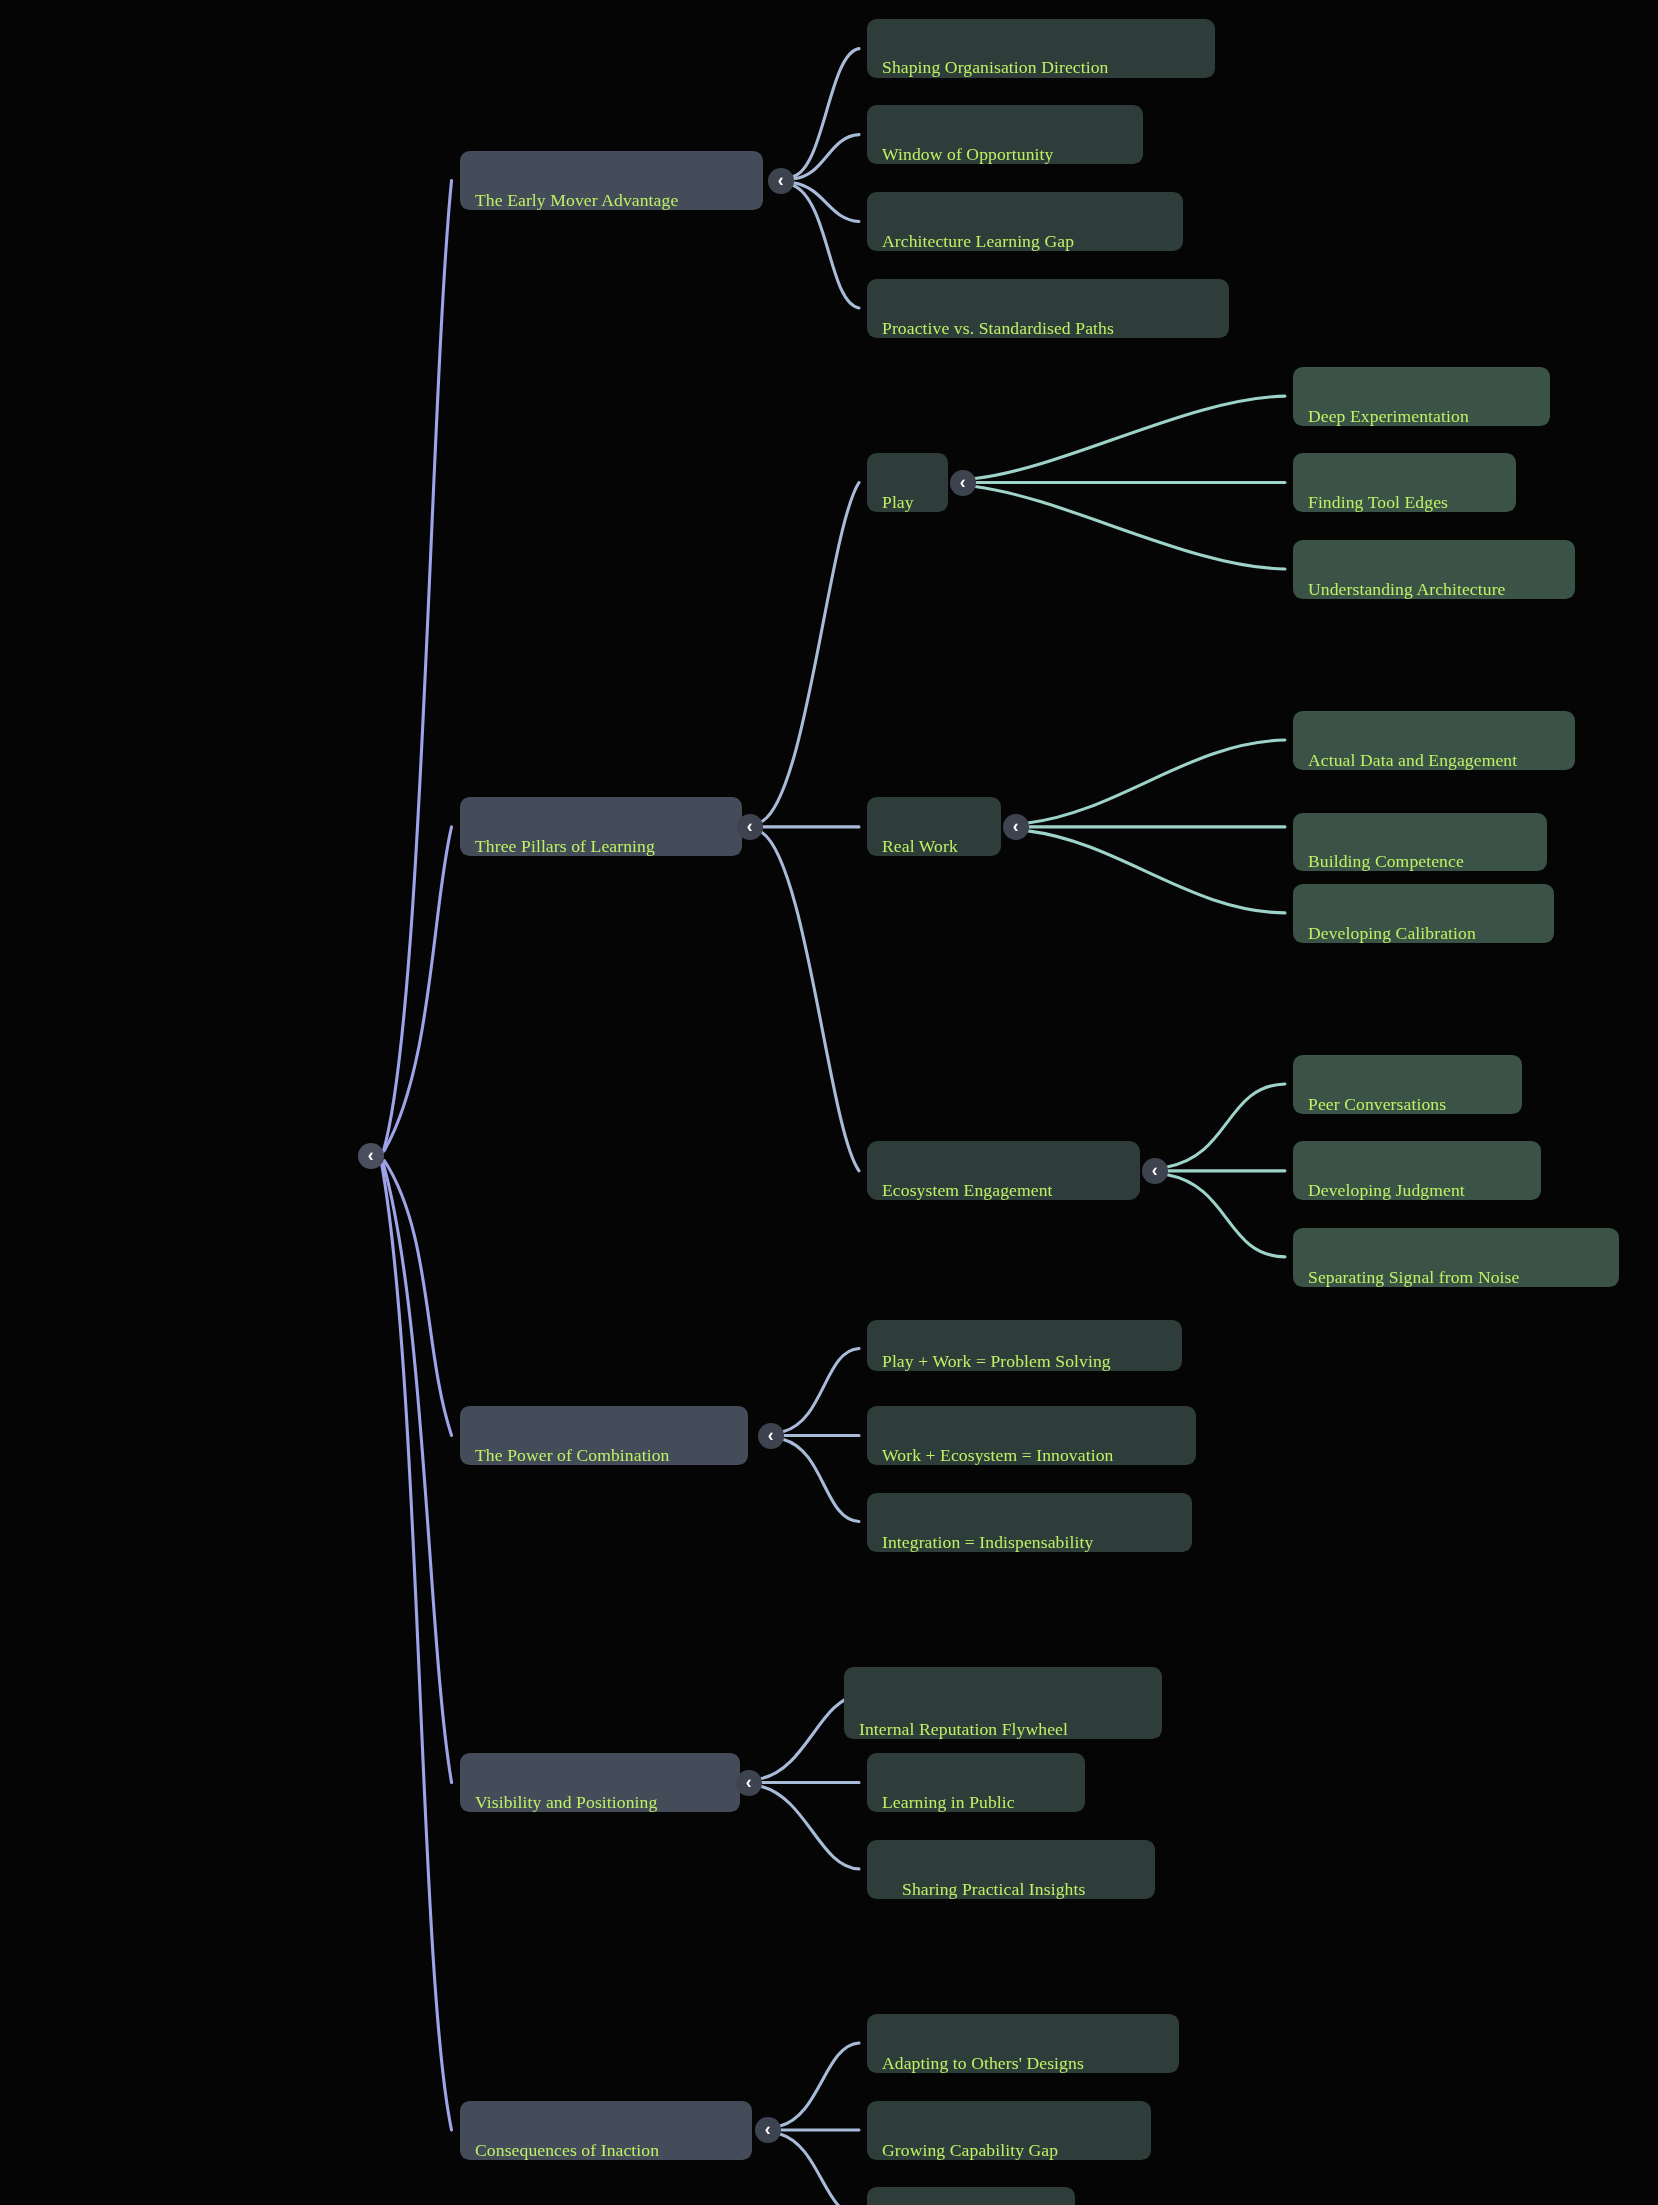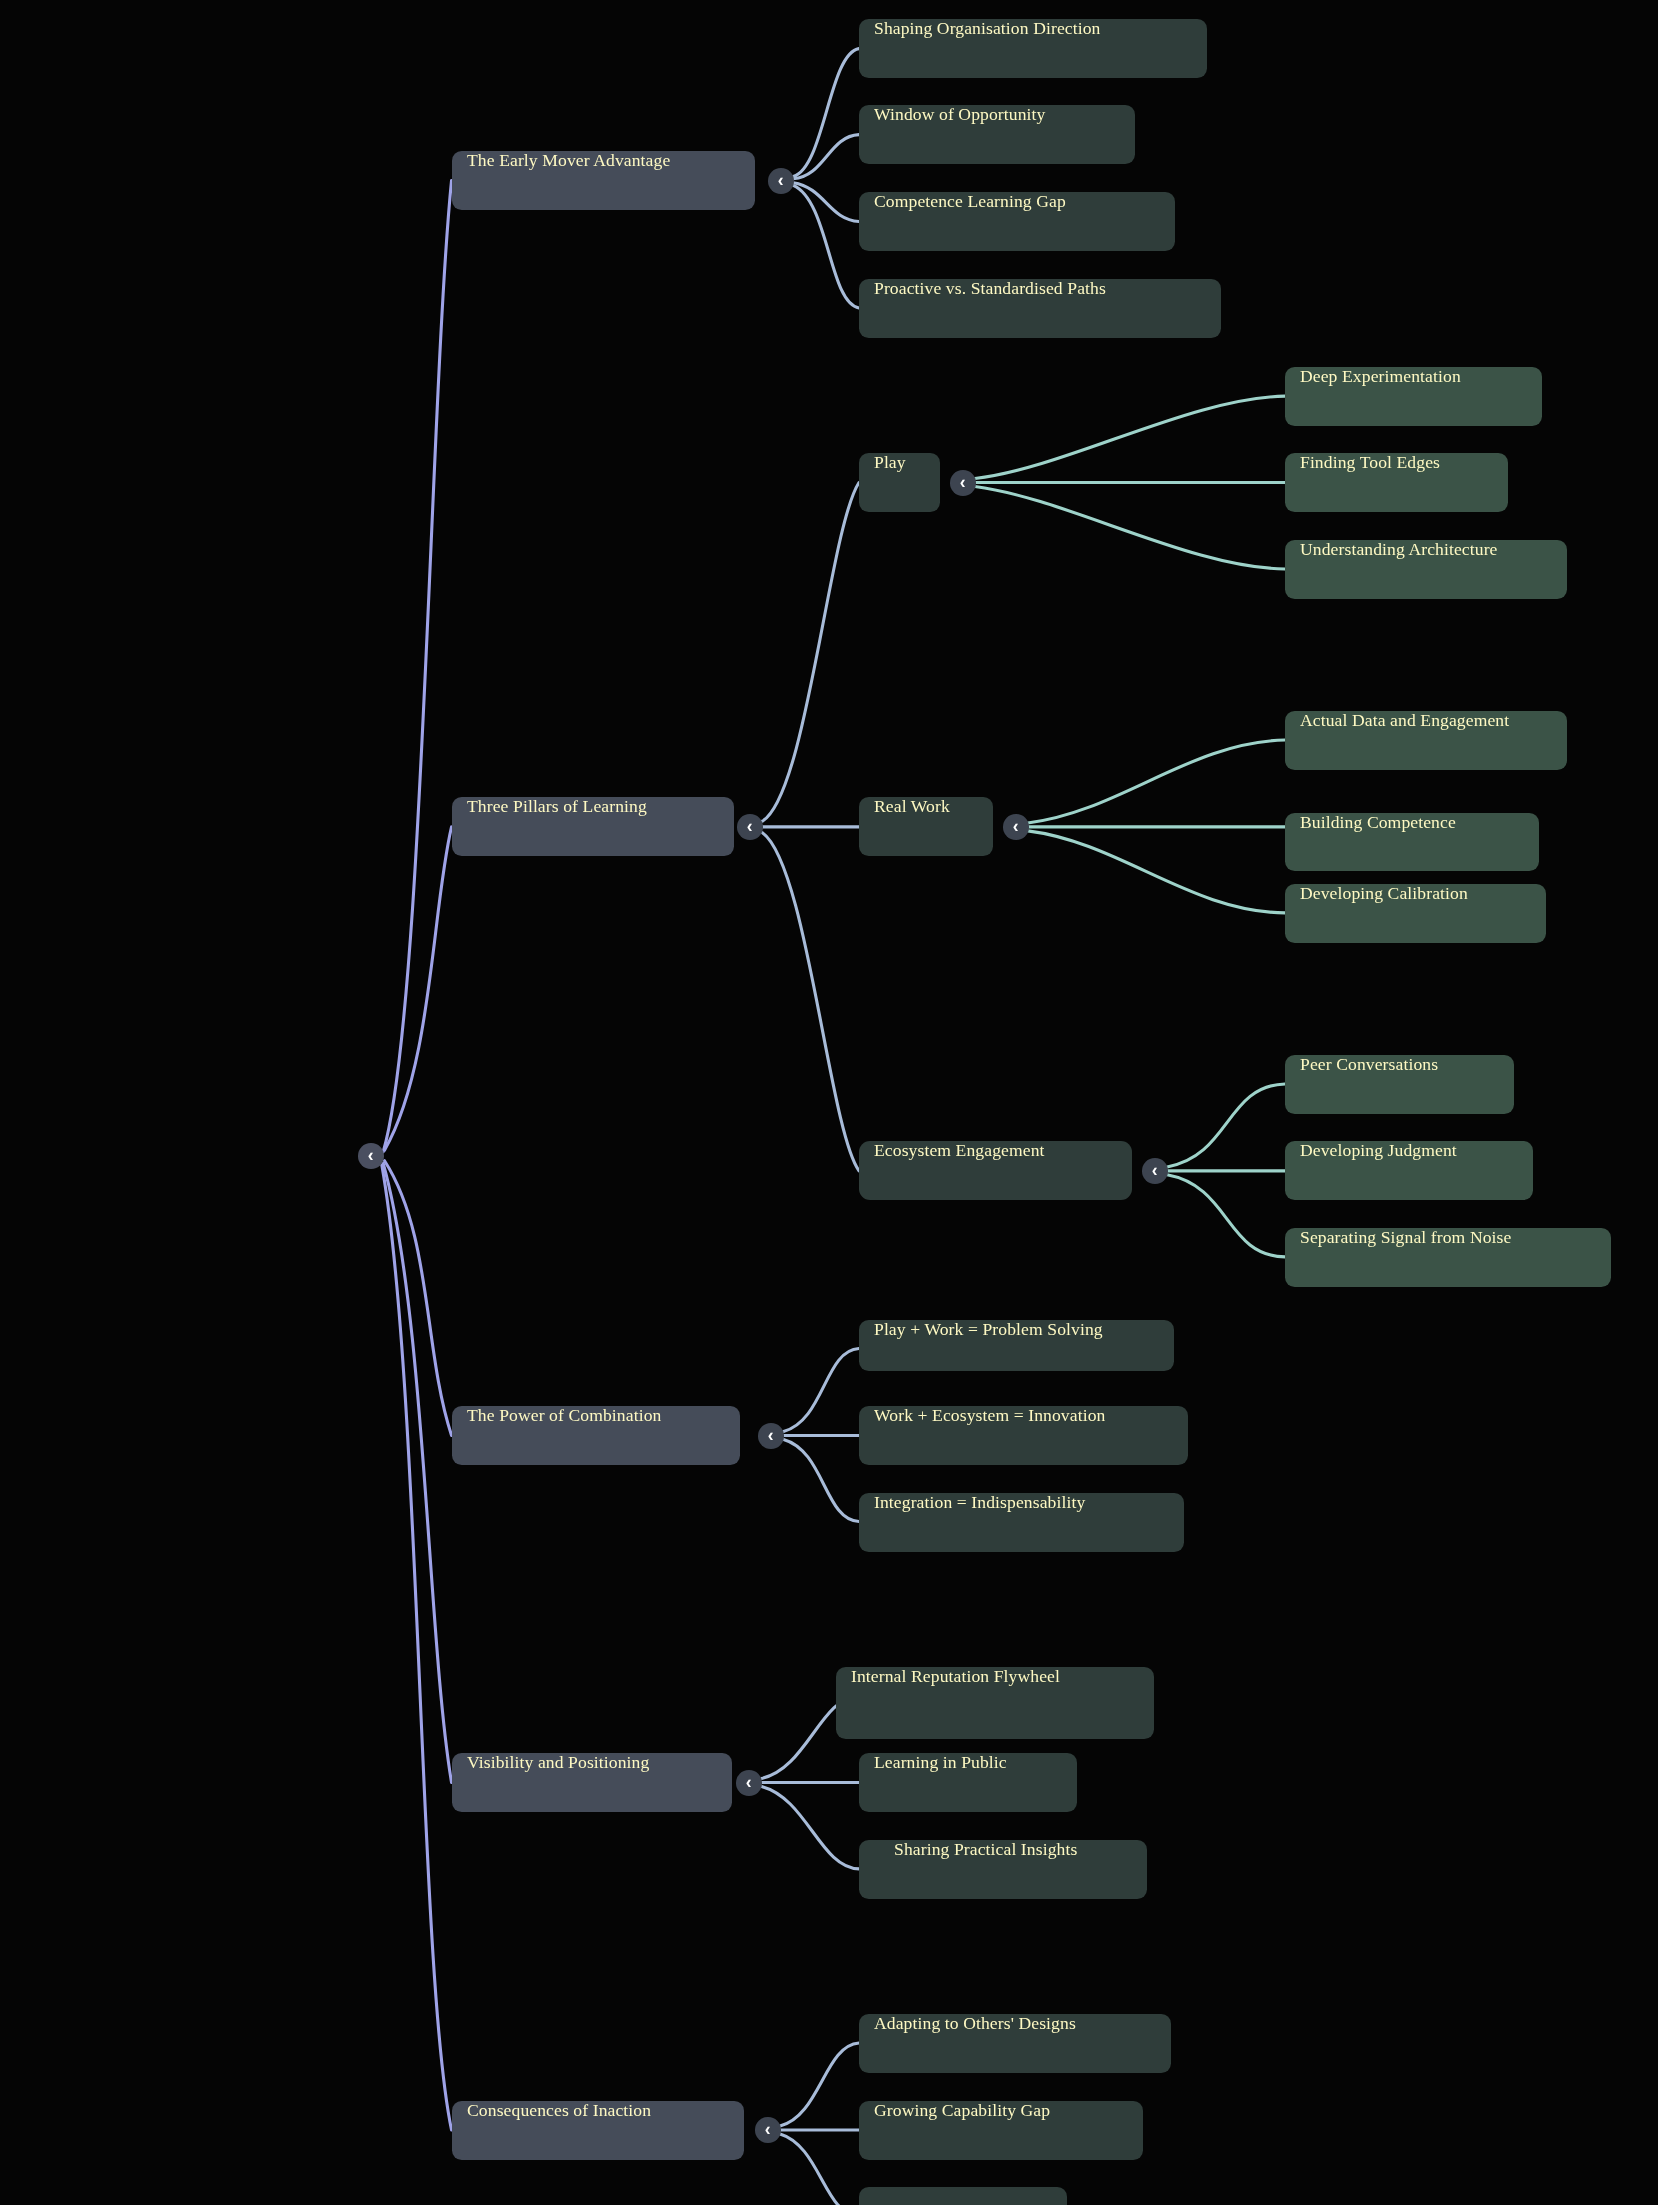--- a/index.html
+++ b/index.html
@@ -1,22 +1,22 @@
 <!DOCTYPE html>
 <html style="font-size:7px"><head>
 <meta charset="utf-8">
 <style>
   html,body{margin:0;padding:0;background:#050505;}
   body{width:1658px;height:2265px;position:relative;overflow:hidden;
        font-family:"Liberation Serif","DejaVu Serif",serif;}
   #canvas{position:absolute;inset:0;width:1658px;height:2265px;}
   svg#edges{position:absolute;left:0;top:0;width:1658px;height:2265px;pointer-events:none;}
-  .node{position:absolute;box-sizing:border-box;display:flex;align-items:flex-start;
-        border-radius:9.7px;color:#fef9c3;font-size:17.6px;line-height:1.1;
-        padding:0 15px;letter-spacing:0.1px;white-space:nowrap;}
+  .node{position:absolute;box-sizing:border-box;display:flex;align-items:flex-end;
+        border-radius:9.7px;color:#bef264;font-size:17.6px;line-height:1.1;
+        padding:0 15px;letter-spacing:0.1px;white-space:nowrap;margin-left:8px;}
   .node.root{background:#4d4f63;font-size:18.5px;}
   .node.lvl1{background:#454c59;}
   .node.lvl2{background:#2f3d3a;}
   .node.lvl3{background:#3b5347;}
   .toggle{position:absolute;width:25.6px;height:25.6px;border-radius:50%;
           background:#3d4450;display:flex;align-items:center;justify-content:center;
           color:#ffffff;font-size:17.6px;font-weight:bold;line-height:1;
           font-family:"Liberation Sans",sans-serif;cursor:pointer;}
   .toggle.root-toggle{background:#4a4f60;}
 </style>
@@ -97,21 +97,21 @@
   <div class="toggle" style="left:768px;top:168px;">
     <span>‹</span>
   </div>
   <div class="node lvl2" style="left:859px;top:18.5px;width:348px;height:59px;">
     <span>Shaping Organisation Direction</span>
   </div>
   <div class="node lvl2" style="left:859px;top:105px;width:276px;height:59px;">
     <span>Window of Opportunity</span>
   </div>
   <div class="node lvl2" style="left:859px;top:192px;width:316px;height:59px;">
-    <span>Competence Learning Gap</span>
+    <span>Architecture Learning Gap</span>
   </div>
   <div class="node lvl2" style="left:859px;top:279px;width:362px;height:59px;">
     <span>Proactive vs. Standardised Paths</span>
   </div>
 
   <div class="node lvl1" style="left:452px;top:797px;width:282px;height:59px;">
     <span>Three Pillars of Learning</span>
   </div>
   <div class="toggle" style="left:737px;top:814px;">
     <span>‹</span>

